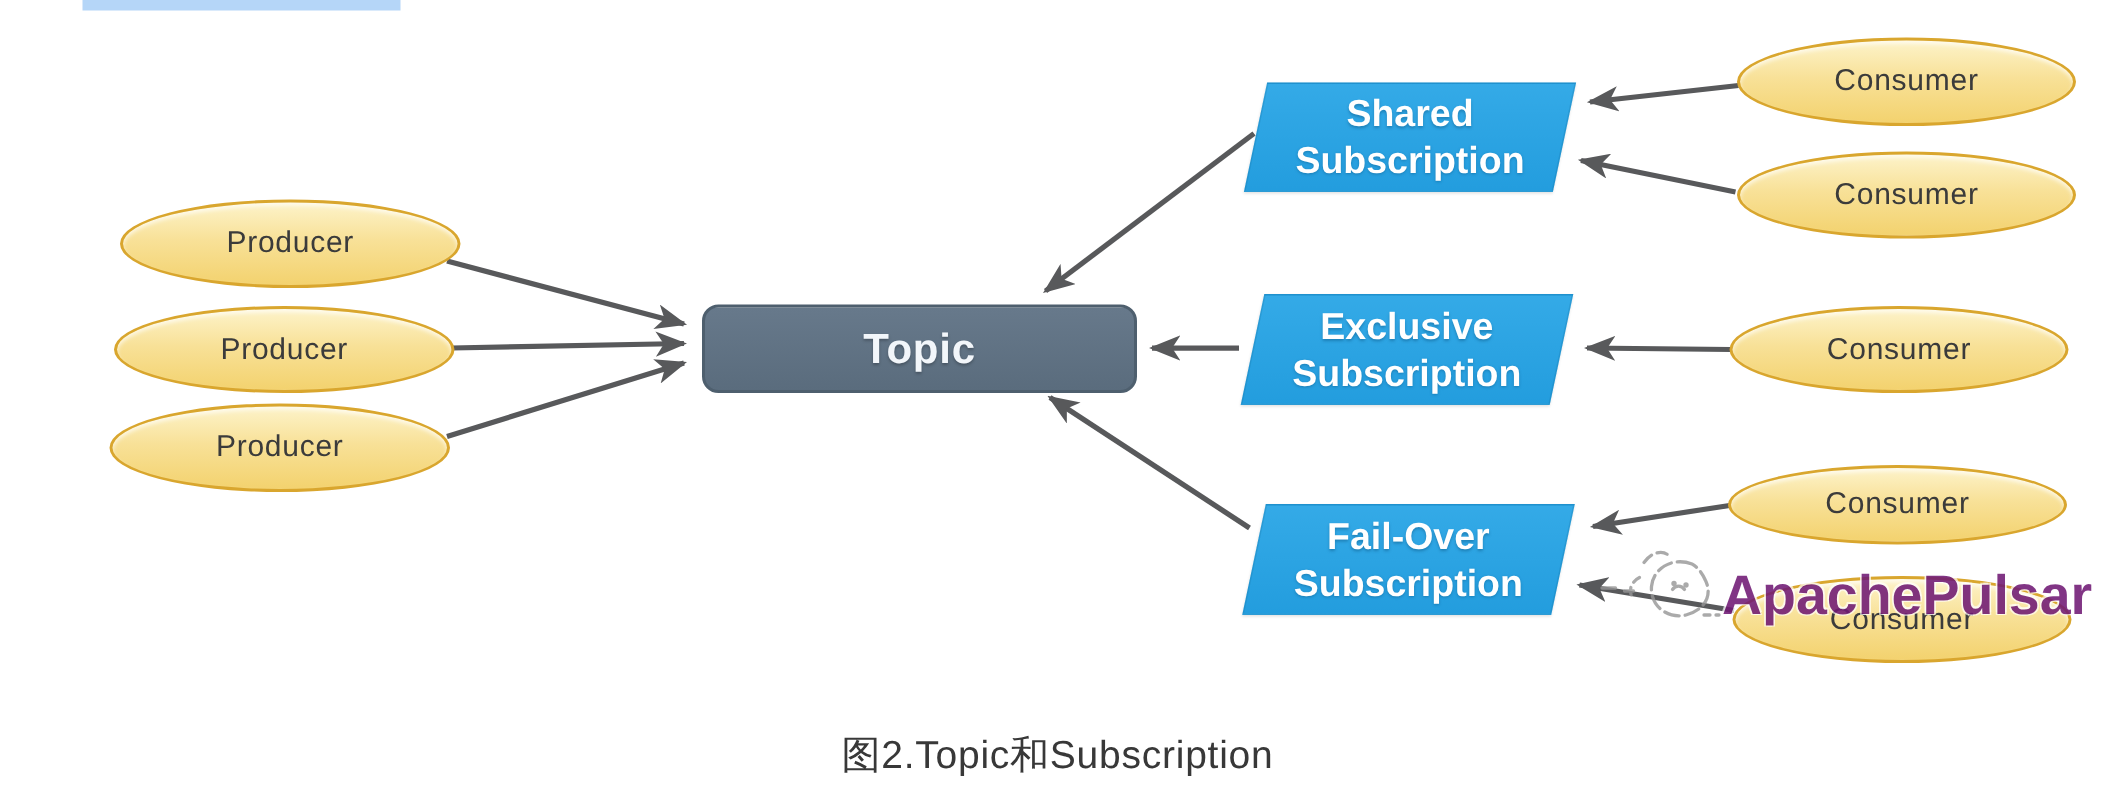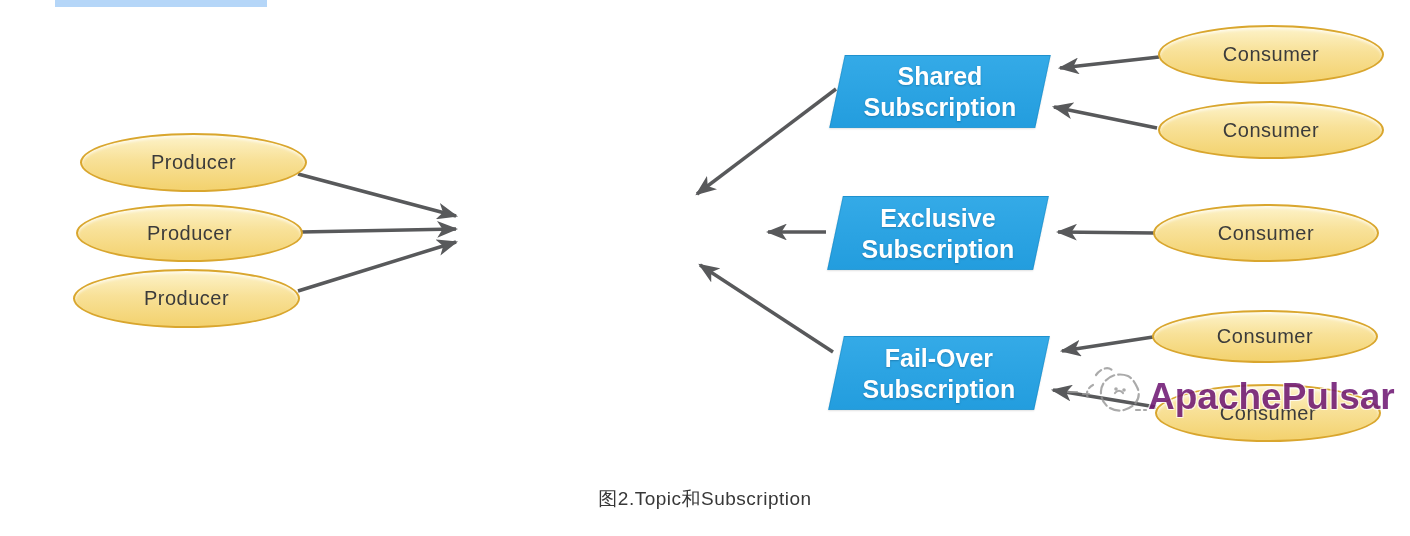--- a/index.html
+++ b/index.html
@@ -97,21 +97,21 @@
     z-index: 5;
     opacity: 0.8;
   }
 
   .caption {
     position: absolute;
     left: 0; right: 0;
     top: 486px;
     text-align: center;
     color: #383838;
-    font-size: 19px;
+    font-size: 26px;
     letter-spacing: 0.5px;
   }
 </style>
 </head>
 <body>
 
 <div class="canvas">
 
   <div class="topbar"></div>
 
@@ -139,20 +139,23 @@
   <div class="node ellipse" style="left:80px;top:133px;width:227px;height:59px">
     <span>Producer</span>
   </div>
   <div class="node ellipse" style="left:76px;top:204px;width:227px;height:58px">
     <span>Producer</span>
   </div>
   <div class="node ellipse" style="left:73px;top:269px;width:227px;height:59px">
     <span>Producer</span>
   </div>
 
+  <div class="node topic-box" style="left:468px;top:203px;width:290px;height:59px">
+    <span>Topic</span>
+  </div>
 
   <div class="node parallelogram" style="left:837px;top:55px;width:206px;height:73px">
     <div class="inner">
       <div>Shared</div>
       <div>Subscription</div>
     </div>
   </div>
   <div class="node parallelogram" style="left:835px;top:196px;width:206px;height:74px">
     <div class="inner">
       <div>Exclusive</div>

